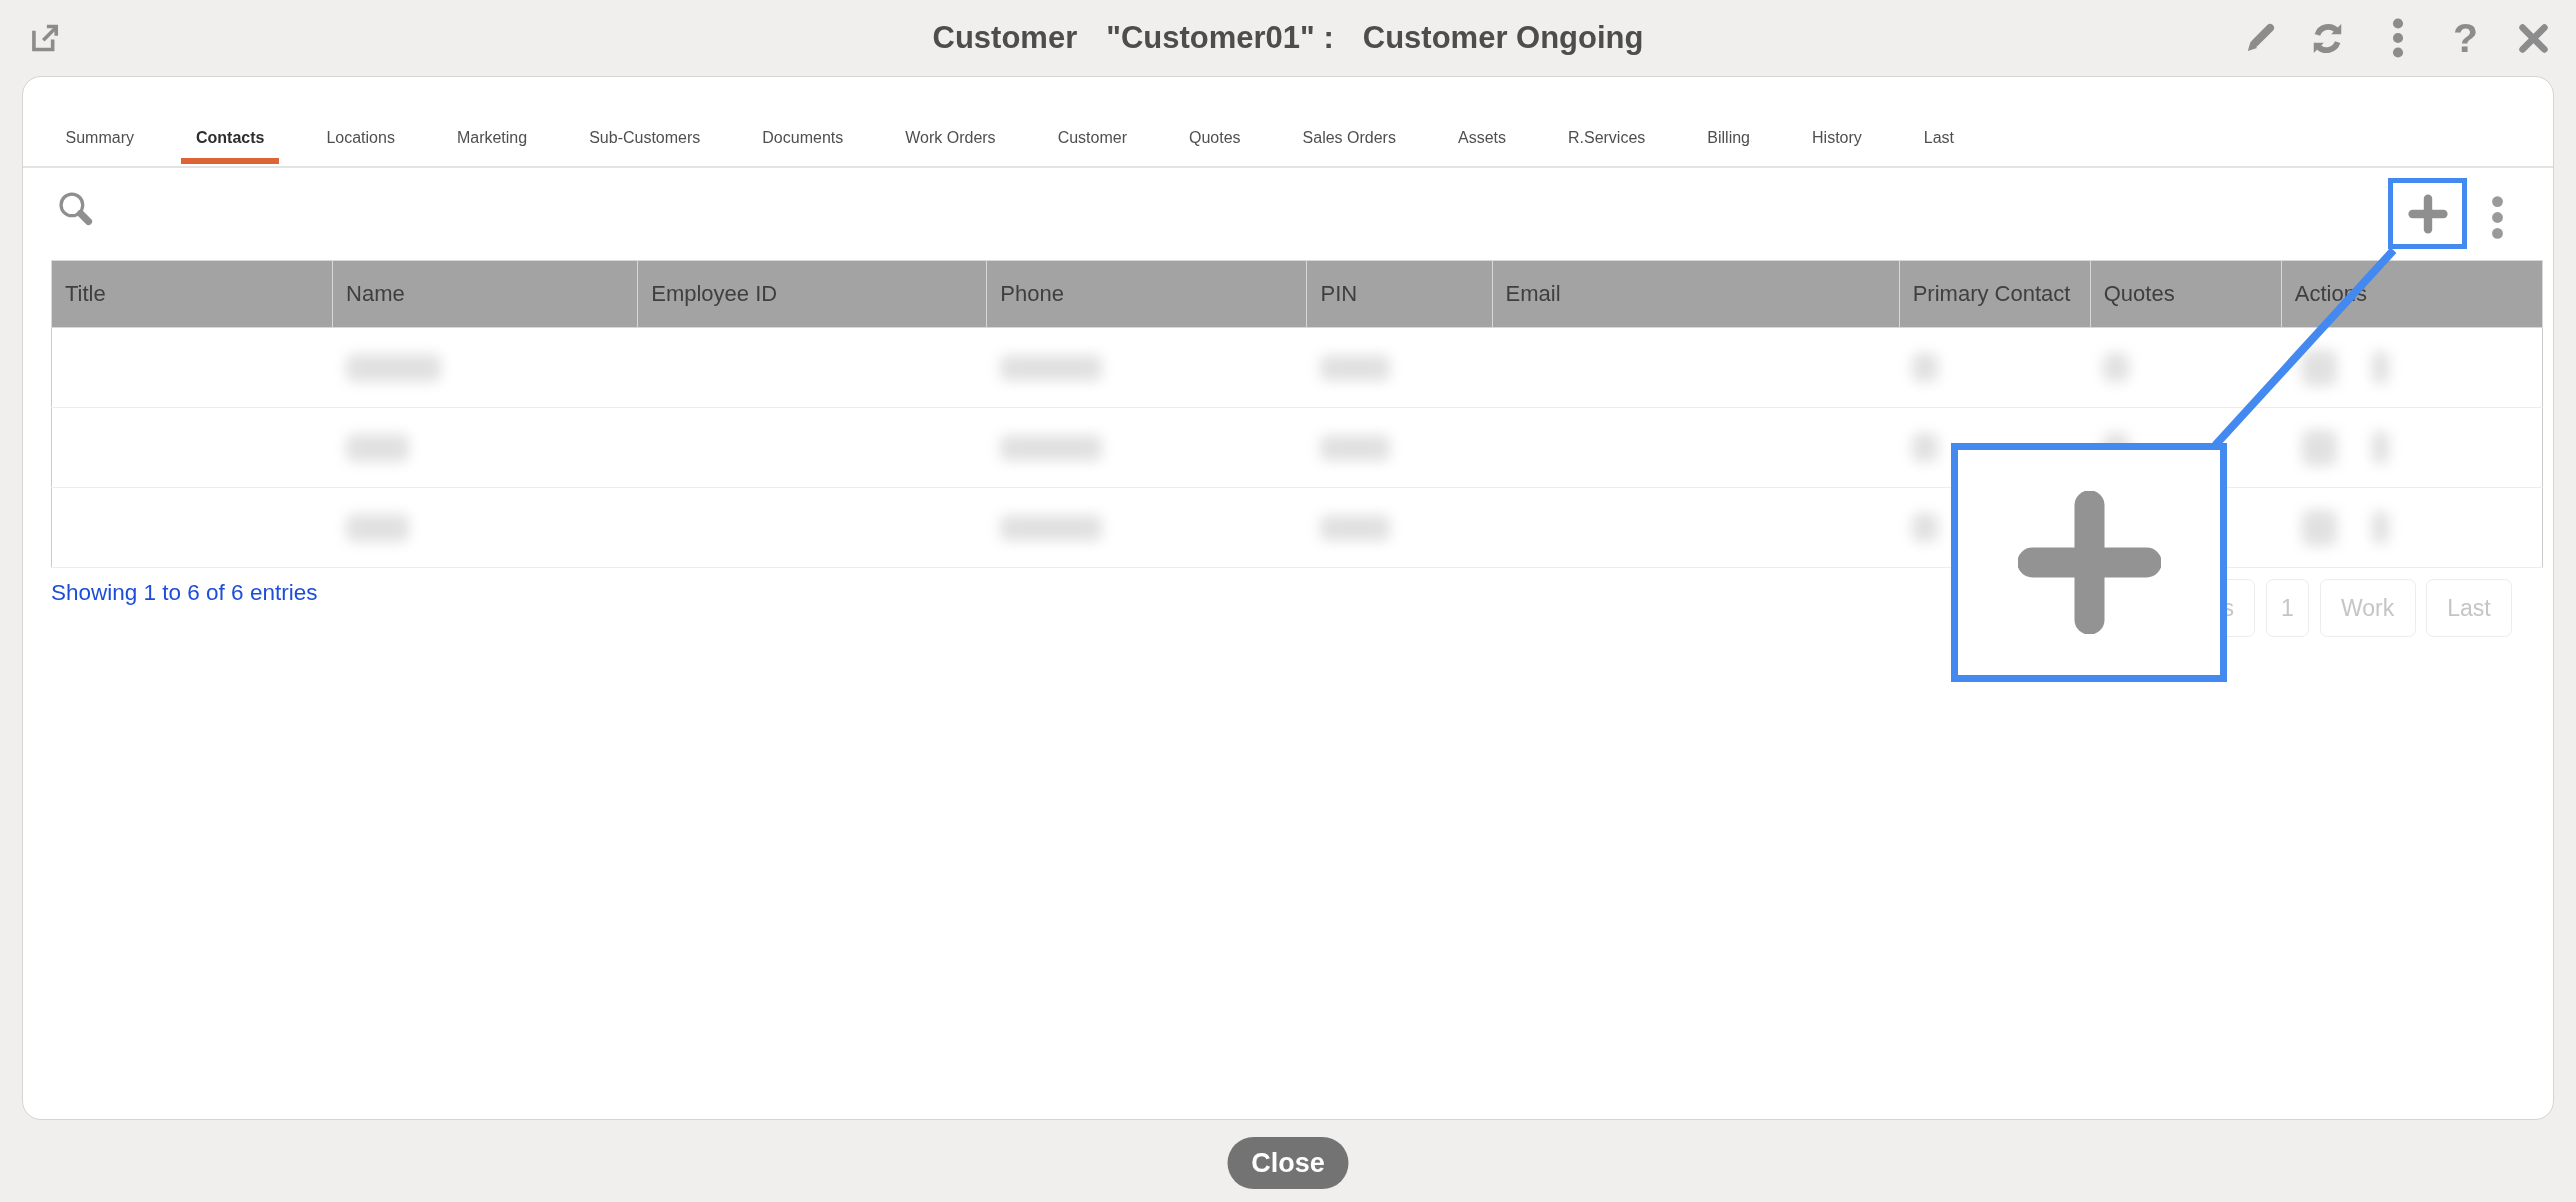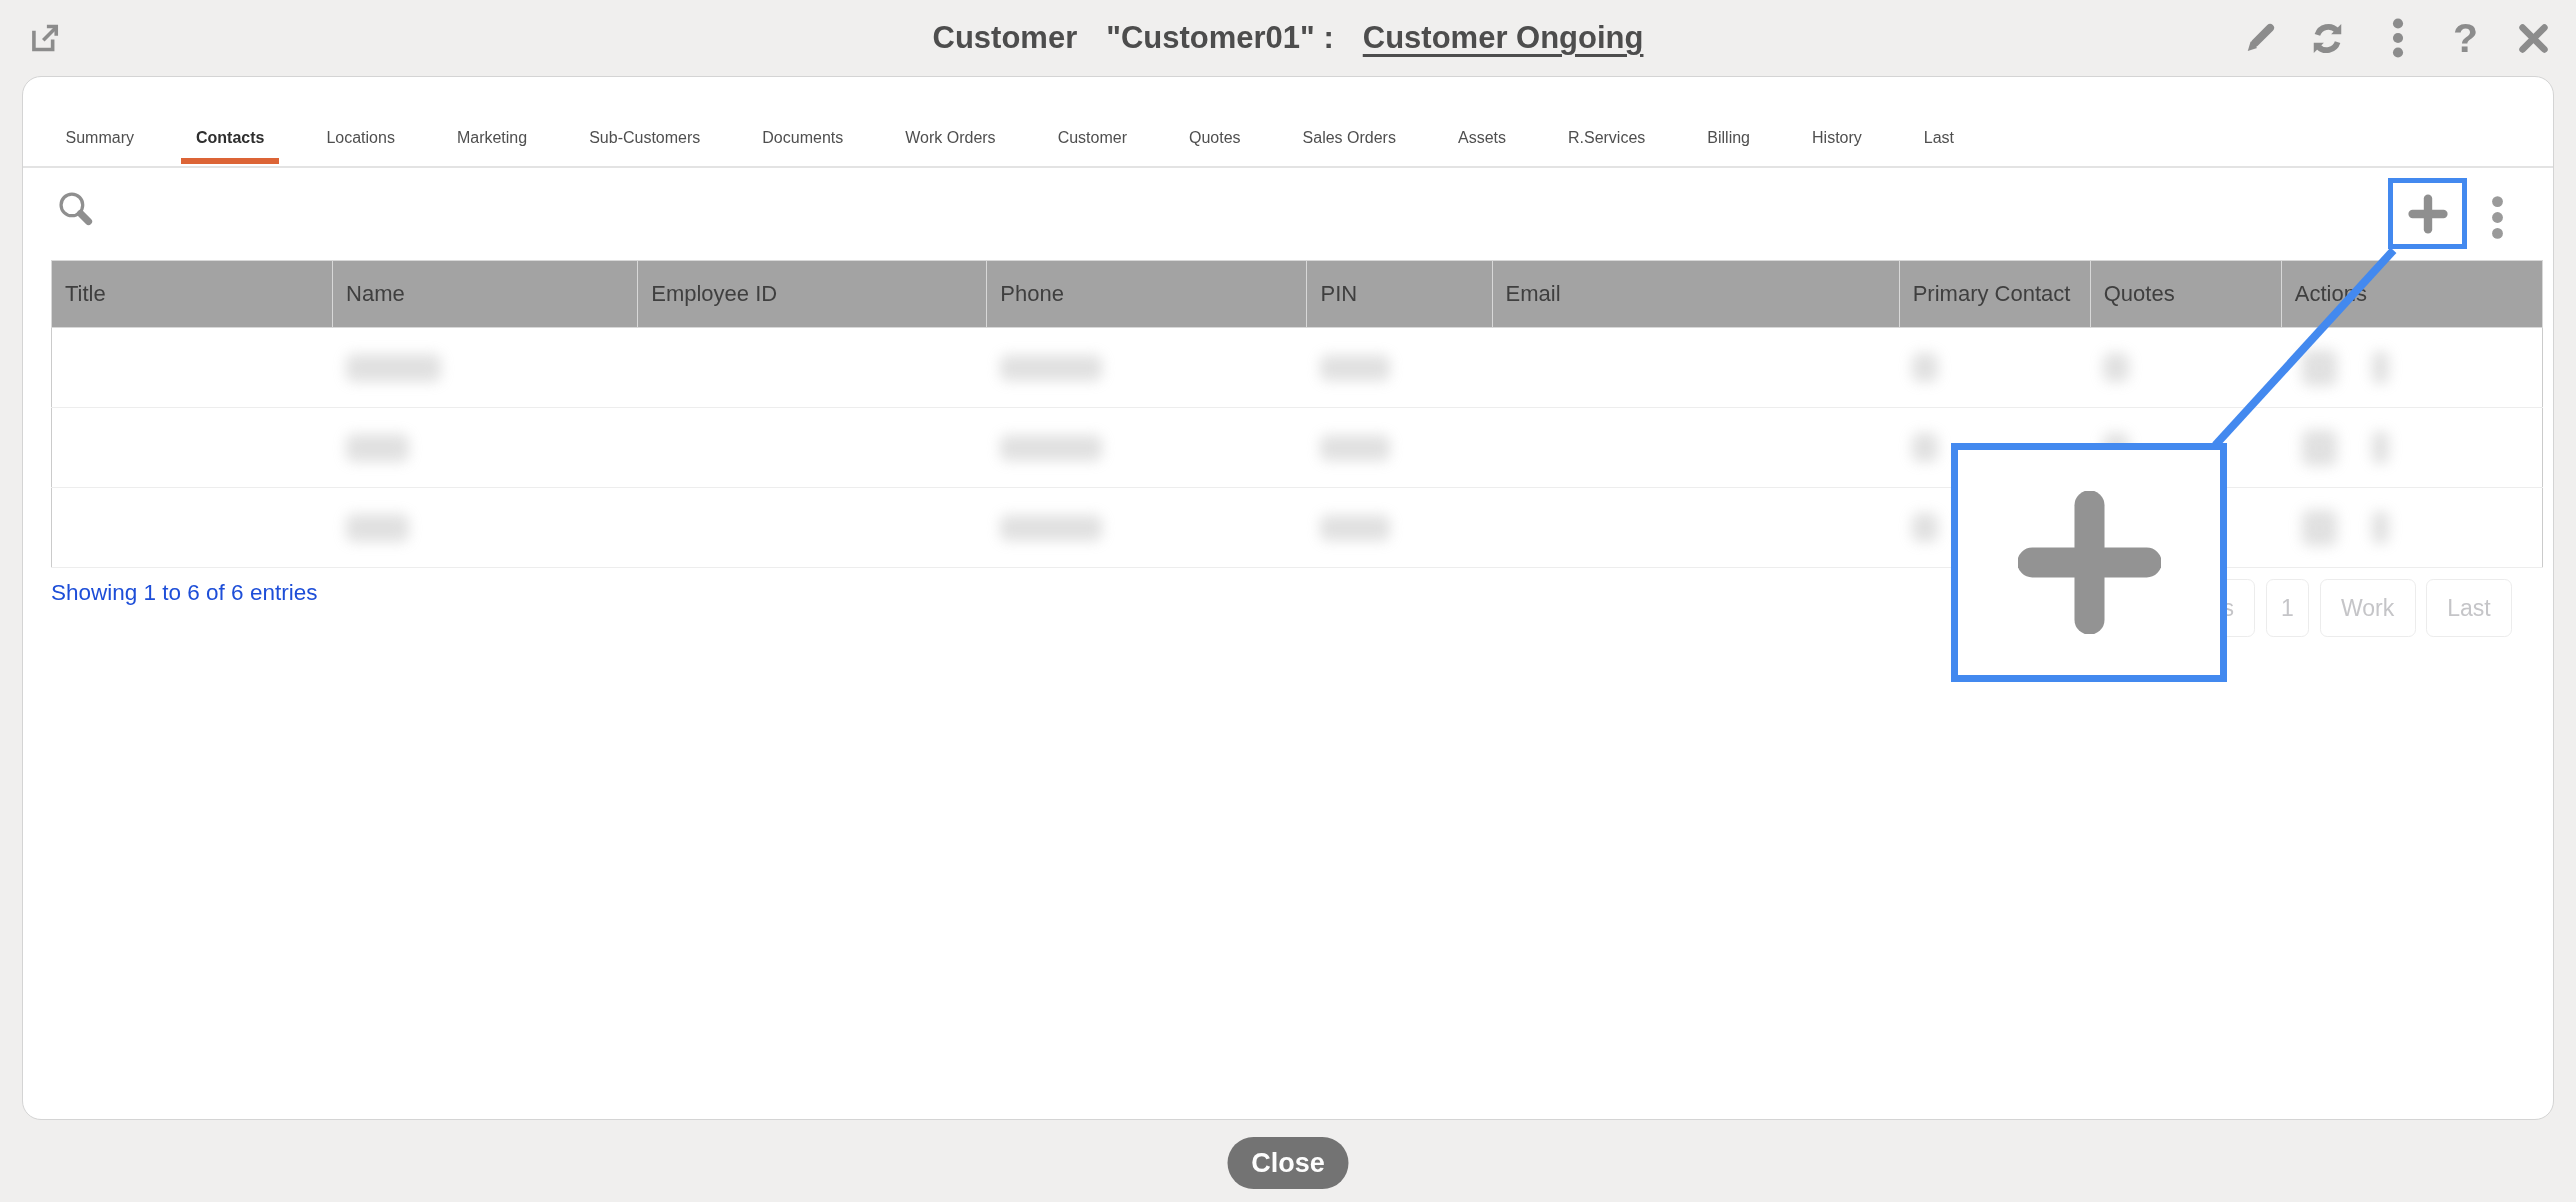--- a/index.html
+++ b/index.html
@@ -9,21 +9,21 @@
     font-family:"Liberation Sans", sans-serif;
     position:relative;
     overflow:hidden;
     color:#4a4a4a;
   }
   
   .topbar { position:absolute; left:0; top:0; width:2576px; height:76px; }
   .title { position:absolute; left:0; top:0; width:100%; height:76px;
            display:flex; align-items:center; justify-content:center; gap:29px;
            font-size:31px; font-weight:bold; color:#4d4d4d; }
-  .title .link { text-decoration:underline; text-underline-offset:5.8px; cursor:pointer; }
+  .title .link { text-underline-offset:5.8px; cursor:pointer; }
   .tb-icon { position:absolute; top:17.5px; width:41px; height:41px; display:flex;
              align-items:center; justify-content:center; cursor:pointer; }
   .help-glyph { font-size:41px; font-weight:800; color:#8c8c8c; line-height:1; }
   
   .card { position:absolute; left:22px; top:76px; width:2532px; height:1044px;
           background:#ffffff; border:1.5px solid #d4d4d4; border-radius:19px; }
   .tabline { position:absolute; left:0; top:89px; width:100%; height:1.5px; background:#e3e3e3; }
   .tabs { position:absolute; left:28px; top:33px; height:55px; display:flex; align-items:center; }
   .tab { position:relative; height:55px; display:flex; align-items:center;
          padding:0 14.5px; margin-right:33px; font-size:16px; color:#4f4f4f; cursor:pointer; white-space:nowrap; }

